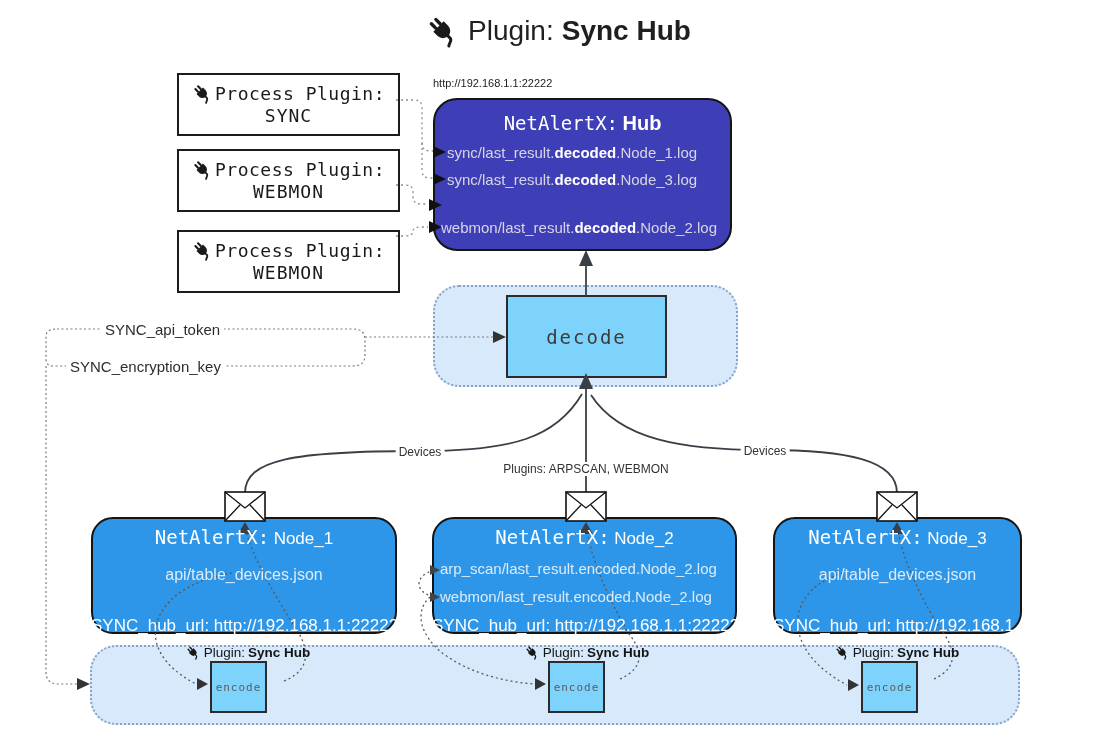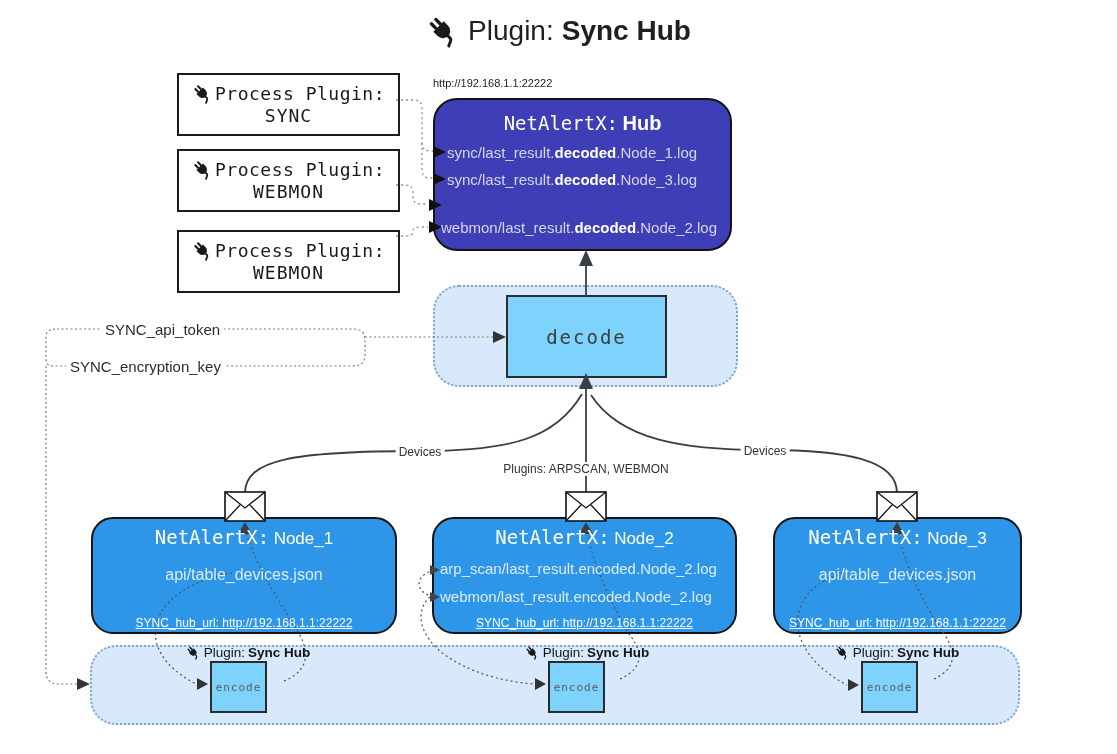--- a/index.html
+++ b/index.html
@@ -43,21 +43,21 @@
   .edgelab{font-size:12px;color:#333;background:#fff;padding:0 3px;z-index:10;white-space:nowrap;
            transform:translateX(-50%);}
 
   
   .node{top:517px;height:117px;background:#2e96e8;border:2px solid #141414;border-radius:22px;
         box-sizing:border-box;z-index:2;}
   .node-title{top:526px;text-align:center;color:#fff;z-index:6;white-space:nowrap;}
   .node-title .pre{font-size:19px;}
   .node-title .bold{font-size:17px;font-weight:400;}
   .nline{font-size:15px;color:#dcebfa;white-space:nowrap;z-index:6;}
-  .nurl{top:616px;text-align:center;font-size:12px;color:#fff;z-index:6;white-space:nowrap;text-decoration:underline;}
+  .nurl{top:616px;text-align:center;font-size:17px;color:#fff;z-index:6;white-space:nowrap;}
 
   .enc-label{top:645px;display:flex;align-items:center;gap:3px;font-size:13.5px;color:#141414;
              transform:translateX(-50%);z-index:6;white-space:nowrap;}
   .enc-label .bold{font-weight:700;}
 
   svg.overlay{position:absolute;left:0;top:0;z-index:5;pointer-events:none;}
   .plug{flex:0 0 auto;}
 </style>
 </head>
 <body>

